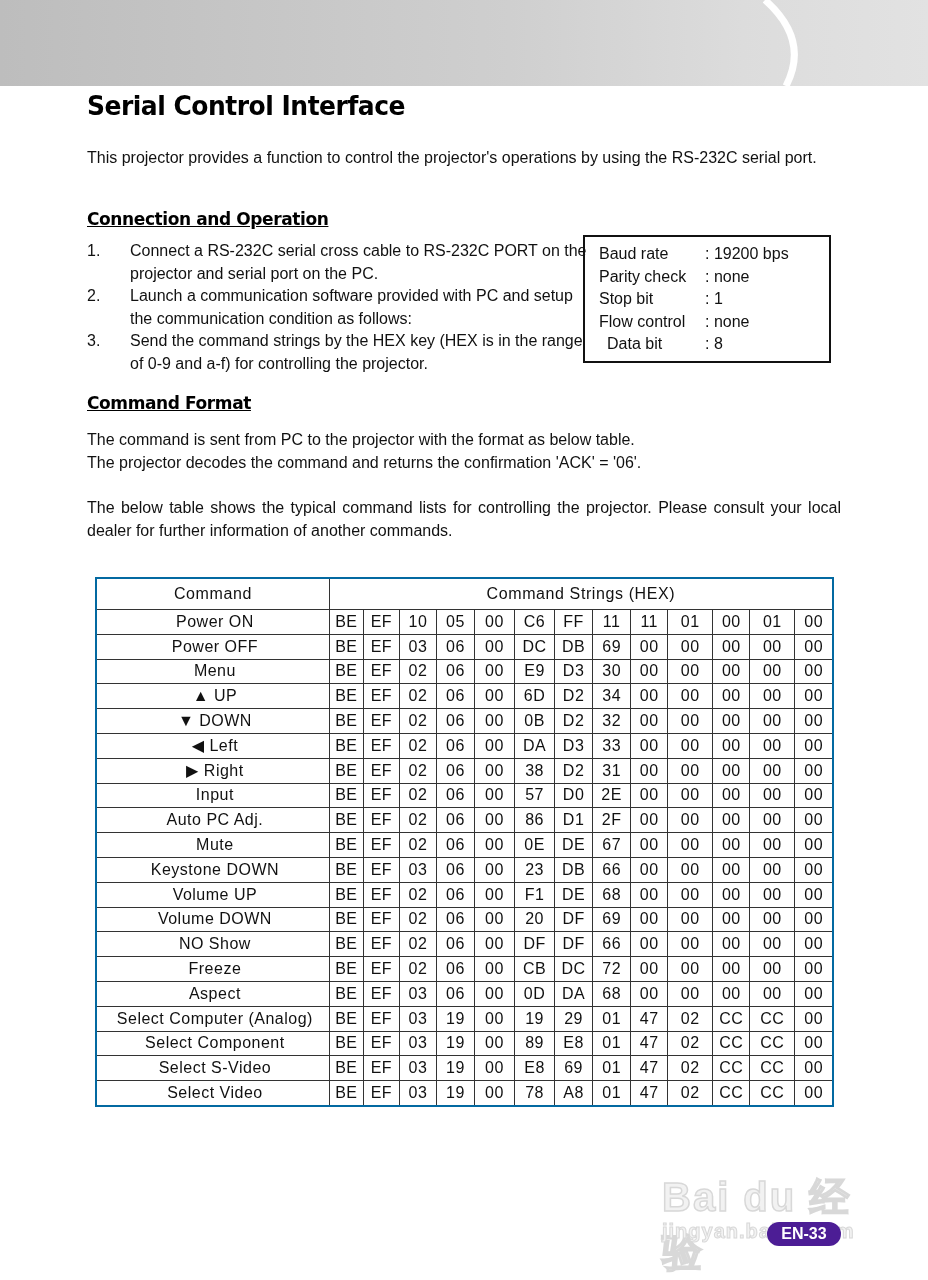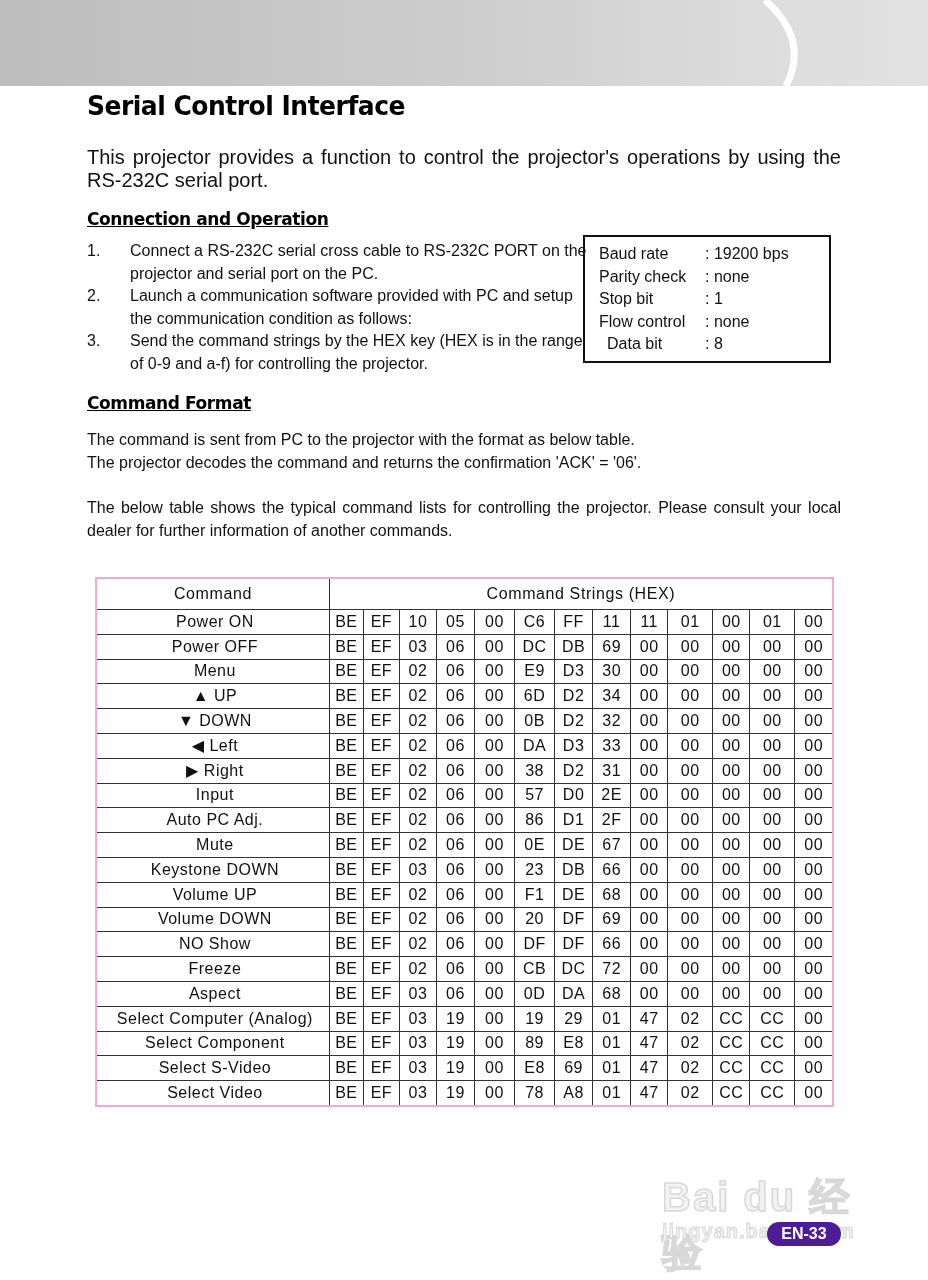--- a/index.html
+++ b/index.html
@@ -15,21 +15,21 @@
   .header-arc {
     position: absolute; left: 0; top: 0; width: 928px; height: 86px;
   }
   .page-title {
     position: absolute; left: 87px; top: 92px;
     font-family: "DejaVu Sans", sans-serif; font-weight: bold; font-size: 25px;
     letter-spacing: -0.5px; color: #000; transform: scaleY(1.05);
   }
   .intro {
     position: absolute; left: 87px; top: 146px; width: 754px;
-    font-size: 20px; line-height: 23px; text-align: justify;
+    font-size: 16px; line-height: 23px; text-align: justify;
     text-align-last: left;
   }
   .section-heading {
     position: absolute; left: 87px;
     font-family: "DejaVu Sans", sans-serif; font-weight: bold; font-size: 17px;
     letter-spacing: -0.4px; color: #000; text-decoration: underline;
   }
   .steps {
     position: absolute; left: 87px; top: 240px; width: 500px;
     font-size: 16px; line-height: 22.6px;
@@ -43,21 +43,21 @@
     padding: 6px 16px 0 14px; font-size: 16px; line-height: 22.6px;
   }
   .setting { display: flex; white-space: nowrap; }
   .setting-label { width: 106px; flex: none; }
   .format-text {
     position: absolute; left: 87px; width: 754px;
     font-size: 16px; line-height: 23px; text-align: justify;
   }
   .cmd-table {
     position: absolute; left: 95px; top: 577px; width: 739px;
-    border-collapse: collapse; border: 2px solid #f9a8d4;
+    border-collapse: collapse; border: 2px solid #0369a1;
     font-size: 16px; table-layout: fixed;
   }
   .cmd-table td, .cmd-table th {
     border: 1.5px solid #333; height: 23.8px; padding: 0;
     font-weight: normal; white-space: nowrap;
   }
   .cmd-table th { font-size: 16px; letter-spacing: 0.6px; height: 30px; }
   .cmd-table td.name { padding-left: 4px; text-align: center; letter-spacing: 0.5px; }
   .cmd-table td.hex { text-align: center; letter-spacing: 0.5px; }
   .col-name { width: 233px; }

